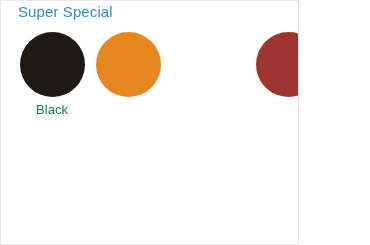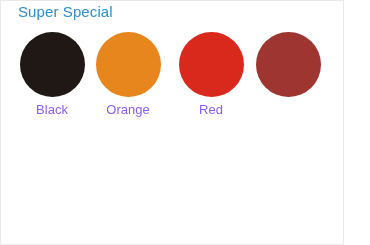--- a/index.html
+++ b/index.html
@@ -5,21 +5,21 @@
   html, body {
     margin: 0;
     padding: 0;
     background: #ffffff;
   }
   body {
     font-family: "Liberation Sans", sans-serif;
   }
   #canvas {
     position: relative;
-    width: 344px;
+    width: 299px;
     height: 245px;
     background: #ffffff;
     border: 1px solid #e9e9e9;
     box-sizing: border-box;
     overflow: hidden;
   }
   #title {
     position: absolute;
     left: 17px;
     top: 2px;
@@ -43,47 +43,42 @@
   }
   .swatch-dot {
     width: 65px;
     height: 65px;
     border-radius: 50%;
     margin: 0 auto;
   }
   .swatch-label {
     margin-top: 5px;
     font-size: 13px;
-    color: #8b5cf6;
+    color: #15803d;
     line-height: 15px;
     white-space: nowrap;
   }
 </style>
 </head>
 <body>
 
 <div id="canvas" style="background: rgb(255, 255, 255); border-color: rgb(233, 233, 233);">
 
   <div id="title" style="color: rgb(46, 143, 201);">Super Special</div>
 
   <div id="swatch-row">
 
     <div class="swatch" style="left: 18px;">
       <div class="swatch-dot" style="background: rgb(31, 24, 20);"></div>
       <div class="swatch-label">Black</div>
     </div>
 
     <div class="swatch" style="left: 94px;">
       <div class="swatch-dot" style="background: rgb(232, 134, 30);"></div>
-      <div class="swatch-label">Orange</div>
     </div>
 
-    <div class="swatch" style="left: 177px;">
-      <div class="swatch-dot" style="background: rgb(216, 41, 28);"></div>
-      <div class="swatch-label">Red</div>
-    </div>
 
     <div class="swatch" style="left: 254px;">
       <div class="swatch-dot" style="background: rgb(158, 53, 48);"></div>
     </div>
 
   </div>
 </div>
 
 </body></html>

